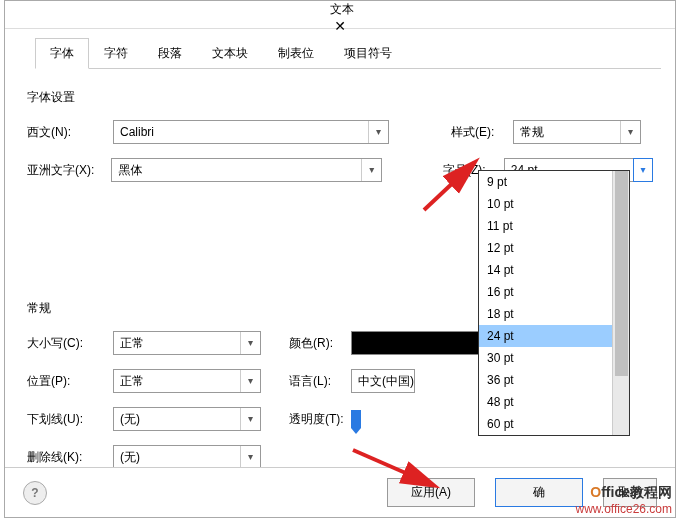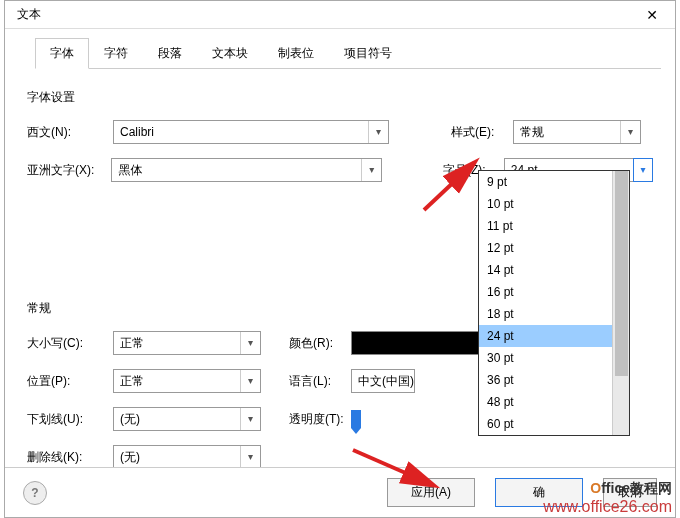--- a/index.html
+++ b/index.html
@@ -1,18 +1,18 @@
 <!DOCTYPE html>
 <html><head>
   <meta charset="utf-8">
   <style>
     * { box-sizing: border-box; margin: 0; padding: 0; }
     body { font-family: "Microsoft YaHei", "SimSun", sans-serif; font-size: 12px; background: #fff; width: 680px; height: 518px; position: relative; overflow: hidden; }
     .dialog { width: 672px; height: 518px; border: 1px solid #aaa; position: relative; margin-left: 4px; }
-    .titlebar { height: 28px; display: flex; align-items: center; justify-content: space-between; padding: 0 8px; border-bottom: 1px solid #ddd; }
+    .titlebar { height: 28px; display: flex; align-items: center; justify-content: space-between; padding: 0 8px; border-bottom: 1px solid #ddd; flex-direction: column; }
     .titlebar .title { padding-left: 4px; }
     .close-x { font-size: 14px; cursor: pointer; width: 30px; text-align: center; }
     .tabs { display: flex; border-bottom: 1px solid #ccc; margin: 8px 14px 0 30px; }
     .tab { padding: 6px 14px; border: 1px solid transparent; cursor: pointer; position: relative; top: 1px; }
     .tab.active { border: 1px solid #ccc; border-bottom: 1px solid #fff; background: #fff; }
     .pane { padding: 12px 22px; }
     .section-title { margin: 8px 0 14px 0; color: #000; }
     .row { display: flex; align-items: center; margin-bottom: 14px; }
     .label { width: 86px; text-align: left; display: flex; align-items: center; gap: 2px; }
     .label.right { width: 62px; }
@@ -39,21 +39,21 @@
     .dd-scroll .thumb { position: absolute; left: 2px; width: 13px; background: #c0c0c0; top: 0; height: 205px; }
     .footer { position: absolute; bottom: 0; left: 0; right: 0; border-top: 1px solid #ccc; padding: 10px 18px; display: flex; align-items: center; justify-content: space-between; background: #fff; }
     .help { width: 24px; height: 24px; border: 1px solid #aaa; border-radius: 50%; display: flex; align-items: center; justify-content: center; color: #777; font-weight: bold; cursor: pointer; background: #eee; }
     .btns { display: flex; gap: 20px; }
     .btn { min-width: 88px; padding: 5px 14px; border: 1px solid #999; background: #f4f4f4; cursor: pointer; text-align: center; }
     .btn.primary { border: 1px solid #2a7ae2; }
     .arrow-red { position: absolute; z-index: 5; pointer-events: none; }
     .watermark { position: absolute; right: 8px; bottom: 2px; text-align: right; z-index: 20; font-family: "Segoe UI", sans-serif; margin-top: 47px; }
     .watermark .wm-top { font-size: 14px; font-weight: 600; color: #333; }
     .watermark .wm-o { color: #d97a29; font-weight: bold; }
-    .watermark .wm-url { font-size: 16px; color: #c93b3b; }
+    .watermark .wm-url { font-size: 12px; color: #c93b3b; }
   </style>
 </head>
 <body>
 
 <div class="dialog">
   <div class="titlebar">
     <div class="title">文本</div>
     <div class="close-x">✕</div>
   </div>
 

